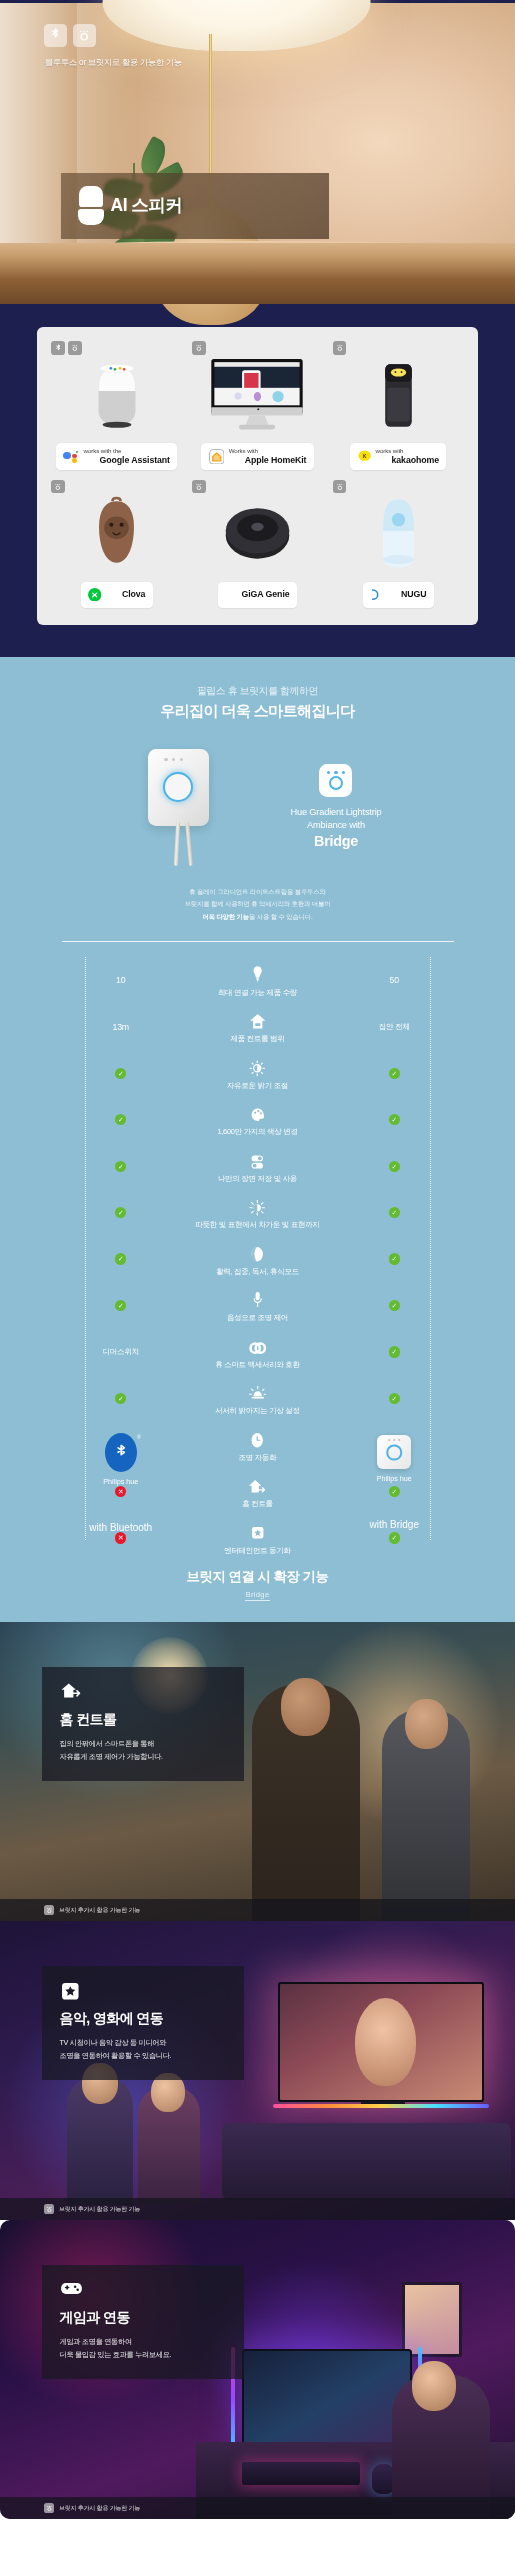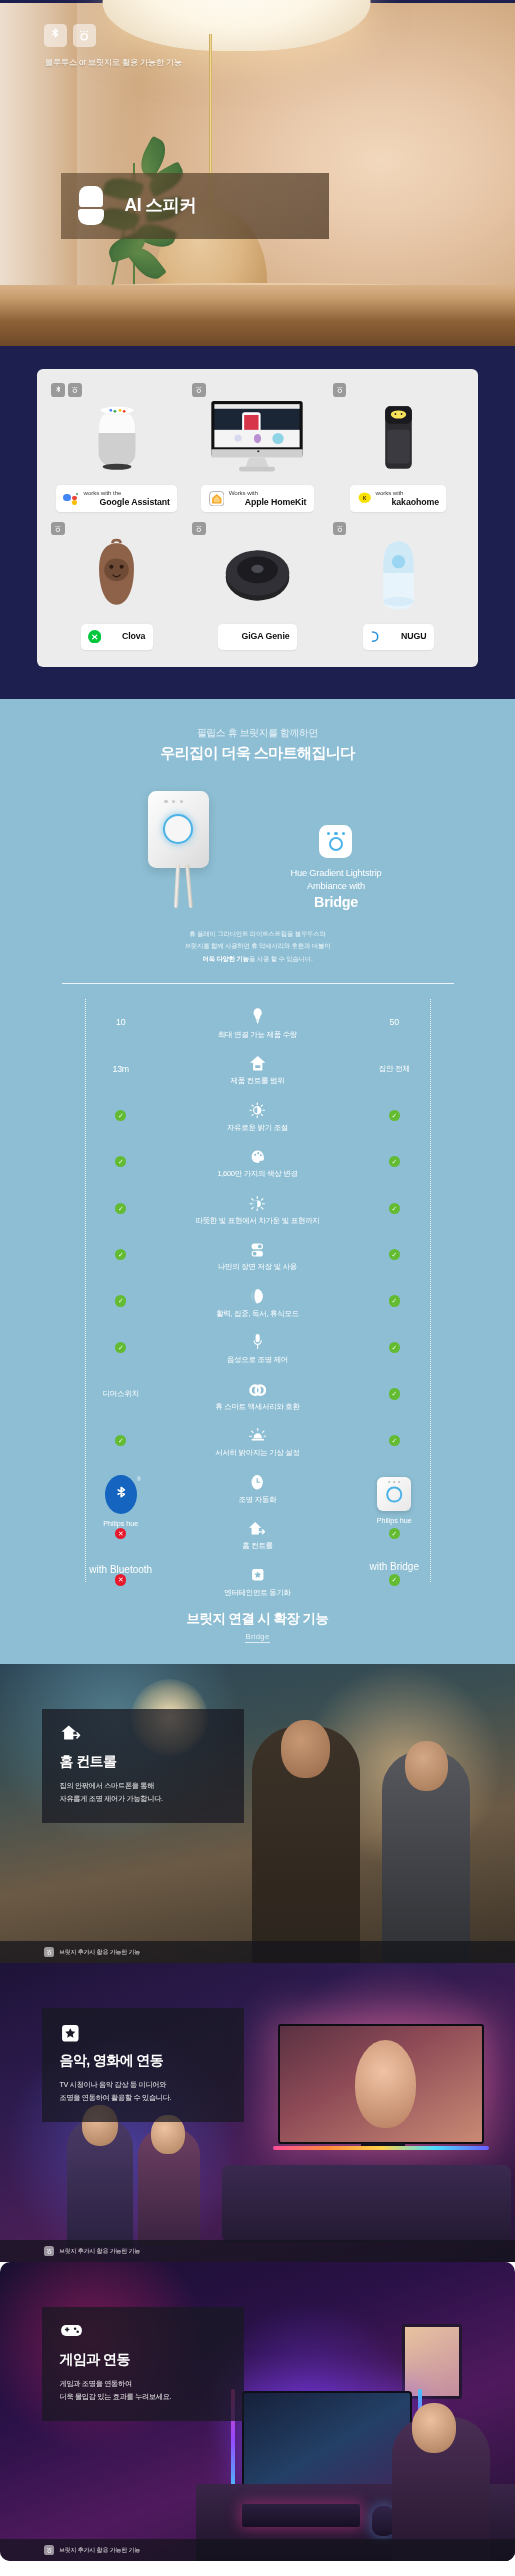--- a/index.html
+++ b/index.html
@@ -8,21 +8,21 @@
     width:515px;
     font-family:"Liberation Sans","DejaVu Sans",sans-serif;
     color:#fff;
     -webkit-font-smoothing:antialiased;
   }
   .page { width:515px; position:relative; overflow:hidden; }
 
   
   .hero {
     position:relative;
-    height:346px;
+    height:304px;
     background:
       radial-gradient(ellipse 268px 185px at 74% 46%, #f2d8bd 0%, #e8c8aa 40%, #dcb895 72%, #cfa980 100%),
       linear-gradient(90deg,#efe4da 0%,#ecd9c6 18%,#e8cdb2 42%, #e0bd9a 100%);
     border-top:3.1px solid #1d1f4e;
   }
   .hero .wall-fold {
     position:absolute; left:0; top:0; width:82px; height:100%;
     background:linear-gradient(90deg, rgba(255,255,255,.62), rgba(255,255,255,.30) 55%, rgba(255,255,255,0));
   }
   .hero .wall-fold2 {
@@ -70,21 +70,21 @@
   .hero-caption {
     position:absolute; left:45px; top:54px;
     font-size:8.2px; letter-spacing:-0.2px; color:#fff; font-weight:400;
     text-shadow:0 0.5px 1.5px rgba(0,0,0,.25);
   }
   .speaker-card {
     position:absolute; left:61px; top:170px; width:268px; padding:13.4px 15.5px 15.5px 15.5px;
     background:linear-gradient(135deg, rgba(92,68,44,.62), rgba(70,50,32,.72));
     backdrop-filter:blur(1.5px);
   }
-  .speaker-head { display:flex; align-items:center; gap:20px; }
+  .speaker-head { display:flex; align-items:center; gap:6px; }
   .speaker-ico { width:28px; height:37px; position:relative; }
   .speaker-ico .top {
     position:absolute; left:2.1px; top:0; width:24px; height:20.6px;
     border-radius:8.2px 8.2px 3.1px 3.1px; background:#fff;
   }
   .speaker-ico .bot {
     position:absolute; left:1px; top:23px; width:26px; height:15.5px;
     border-radius:3.1px 3.1px 9.3px 9.3px; background:#fff;
   }
   .speaker-title { font-size:17.5px; font-weight:700; letter-spacing:-0.5px; color:#fff; }
@@ -115,21 +115,21 @@
   .badge-txt { color:#3c3c3c; font-size:6.2px; line-height:1.25; letter-spacing:-0.1px; }
   .badge-txt b { display:block; font-size:8.8px; color:#111; font-weight:700;padding-left:16px; }
   .ga-dots { position:relative; width:15.5px; height:13.4px; }
   .ga-dots i { position:absolute; border-radius:50%; display:block; }
 
   
   .blue-section { background:#8dbed3; padding:28px 0 5.2px; text-align:center; }
   .bs-sub { font-size:9.8px; font-weight:400; color:#e7f2f7; letter-spacing:-0.3px; }
   .bs-title { margin-top:4.1px; font-size:15px; font-weight:700; color:#fff; letter-spacing:-0.6px; }
 
-  .bridge-block { margin-top:24px; display:flex; align-items:flex-end; justify-content:center; gap:24px; }
+  .bridge-block { margin-top:24px; display:flex; align-items:center; justify-content:center; gap:24px; }
   .bridge-photo { width:133px; height:123px; position:relative; }
   .bridge-body {
     position:absolute; left:14.4px; top:4.1px; width:61px; height:77px; border-radius:8.2px;
     background:linear-gradient(135deg,#fdfdfd 0%, #ededed 55%, #d9d9d9 100%);
     box-shadow:0 3.1px 9.3px rgba(0,0,0,.12);
   }
   .bridge-ring {
     position:absolute; left:30px; top:27px; width:30px; height:30px; border-radius:50%;
     background:#f6f6f6; border:2.6px solid #4db3e6; box-shadow:0 0 7.2px rgba(77,179,230,.7);
   }
@@ -735,45 +735,45 @@
           </div>
           <div class="cmp-label">1,600만 가지의 색상 변경</div>
         </div>
         <div class="cmp-cell"><span class="mark-yes">✓</span></div>
       </div>
 
       <div class="cmp-row">
         <div class="cmp-cell"><span class="mark-yes">✓</span></div>
         <div class="cmp-mid">
           <div class="cmp-icon">
+            <svg width="16.5" height="16.5" viewBox="0 0 32 32">
+                <rect x="5" y="5" width="22" height="11" rx="5.5" fill="#fff"></rect>
+                <circle cx="21" cy="10.5" r="3.6" fill="#8dbed3"></circle>
+                <rect x="5" y="19" width="22" height="11" rx="5.5" fill="#fff"></rect>
+                <circle cx="11" cy="24.5" r="3.6" fill="#8dbed3"></circle>
+              </svg>
+          </div>
+          <div class="cmp-label">나만의 장면 저장 및 사용</div>
+        </div>
+        <div class="cmp-cell"><span class="mark-yes">✓</span></div>
+      </div>
+
+      <div class="cmp-row">
+        <div class="cmp-cell"><span class="mark-yes">✓</span></div>
+        <div class="cmp-mid">
+          <div class="cmp-icon">
             <svg width="16.5" height="15.5" viewBox="0 0 32 30">
                 <circle cx="16" cy="15" r="7" fill="#fff"></circle>
                 <g stroke="#fff" stroke-width="2.2" stroke-linecap="round">
                   <path d="M16 1v4M16 25v4M2 15h4M26 15h4M5 5l3 3M24 22l3 3M27 5l-3 3M8 22l-3 3"></path>
                 </g>
                 <path d="M16 8a7 7 0 000 14z" fill="#8dbed3"></path>
               </svg>
           </div>
           <div class="cmp-label">따뜻한 빛 표현에서 차가운 빛 표현까지</div>
-        </div>
-        <div class="cmp-cell"><span class="mark-yes">✓</span></div>
-      </div>
-
-      <div class="cmp-row">
-        <div class="cmp-cell"><span class="mark-yes">✓</span></div>
-        <div class="cmp-mid">
-          <div class="cmp-icon">
-            <svg width="16.5" height="16.5" viewBox="0 0 32 32">
-                <rect x="5" y="5" width="22" height="11" rx="5.5" fill="#fff"></rect>
-                <circle cx="21" cy="10.5" r="3.6" fill="#8dbed3"></circle>
-                <rect x="5" y="19" width="22" height="11" rx="5.5" fill="#fff"></rect>
-                <circle cx="11" cy="24.5" r="3.6" fill="#8dbed3"></circle>
-              </svg>
-          </div>
-          <div class="cmp-label">나만의 장면 저장 및 사용</div>
         </div>
         <div class="cmp-cell"><span class="mark-yes">✓</span></div>
       </div>
 
       <div class="cmp-row">
         <div class="cmp-cell"><span class="mark-yes">✓</span></div>
         <div class="cmp-mid">
           <div class="cmp-icon">
             <svg width="14.4" height="16.5" viewBox="0 0 28 32">
                 <ellipse cx="14" cy="16" rx="11" ry="14" fill="#fff"></ellipse>

